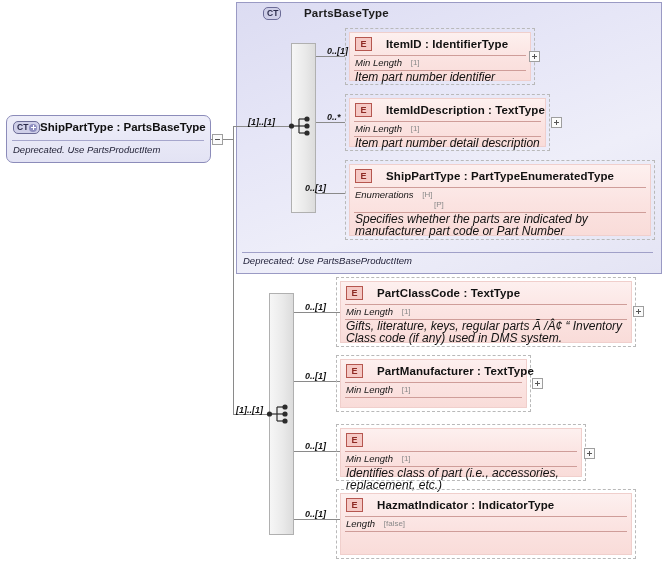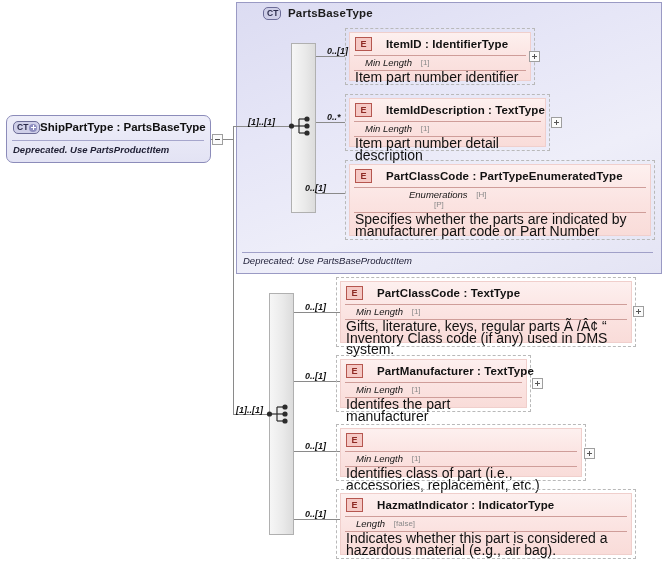--- a/index.html
+++ b/index.html
@@ -153,21 +153,21 @@
     white-space: nowrap;
     letter-spacing: .1px;
   }
   .el-rule {
     position: absolute;
     left: 4px; right: 4px;
     border-top: 1px solid #cf9d99;
   }
   .facet-row {
     position: absolute;
-    left: 15px;
+    left: 5px;
     font-size: 9.5px;
     font-style: italic;
     color: #161616;
     white-space: nowrap;
     text-align: center;
   }
   .facet-val {
     font-style: normal;
     font-size: 8px;
     color: #8a8a8a;
@@ -177,21 +177,22 @@
   .facet-val2 {
     position: absolute;
     font-style: normal;
     font-size: 8px;
     color: #8a8a8a;
     white-space: nowrap;
   }
   .el-desc {
     position: absolute;
     left: 5px; right: 4px;
-    font-size: 14px;
+    font-size: 12px;
+    font-style: italic;
     color: #111;
     line-height: 11.5px;
   }
 
   
   .pm-box {
     position: absolute;
     width: 11px; height: 11px;
     border: 1px solid #9e9e9e;
     background: #fbfbfb;
@@ -243,34 +244,34 @@
 <body>
 
 <div id="canvas">
 
   <div class="ct-box" style="left:236px; top:2px; width:426px; height:272px;">
   </div>
 
   <div class="ct-badge" style="left:263px; top:7px;">
     <span class="ct-txt">CT</span>
   </div>
-  <div class="ct-title" style="left:288px; top:7px;">PartsBaseType</div>
+  <div class="ct-title" style="left:304px; top:7px;">PartsBaseType</div>
 
   <div class="ct-footer-rule" style="left:242px; top:252px; width:411px;"></div>
   <div class="ct-footer" style="left:243px; top:255px;">Deprecated: Use PartsBaseProductItem</div>
 
   <div class="root-box" style="left:6px; top:115px; width:205px; height:48px;">
   </div>
   <div class="ct-badge" style="left:13px; top:121px;">
     <span class="ct-txt">CT</span>
     <span class="ct-plus"></span>
   </div>
   <div class="root-head" style="left:40px; top:121px;">ShipPartType : PartsBaseType</div>
   <div class="root-rule" style="left:12px; top:140px; width:192px;"></div>
-  <div class="root-desc" style="left:13px; top:144px;font-weight:bold;">Deprecated. Use PartsProductItem</div>
+  <div class="root-desc" style="left:13px; top:144px;">Deprecated. Use PartsProductItem</div>
 
   <div class="pm-box" style="left:212px; top:134px;"></div>
 
   <div class="ln-h" style="left:211px; top:139px; width:2px;"></div>
 
   <div class="ln-h" style="left:223px; top:139px; width:10px;"></div>
   <div class="ln-v" style="left:233px; top:126px; height:288px;"></div>
 
   <div class="ln-h" style="left:233px; top:126px; width:58px;"></div>
 
@@ -329,24 +330,24 @@
       <div class="el-rule" style="top:37px;"></div>
       <div class="el-desc" style="top:39px;">Item part number detail description</div>
     </div>
   </div>
   <div class="pm-box plus" style="left:551px; top:117px;"></div>
 
   <div class="el-box" style="left:345px; top:160px; width:310px; height:80px;">
     <div class="el-inner">
       <div class="el-head">
         <span class="e-badge">E</span>
-        <span class="el-name">PartClassCode : PartTypeEnumeratedType</span>
-      </div>
-      <div class="el-rule" style="top:22px;"></div>
-      <div class="facet-row" style="top:24px;margin-left:44px;">
+        <span class="el-name">ShipPartType : PartTypeEnumeratedType</span>
+      </div>
+      <div class="el-rule" style="top:22px;"></div>
+      <div class="facet-row" style="top:24px;">
         <span>Enumerations</span>
         <span class="facet-val">[H]</span>
       </div>
       <div class="facet-val2" style="left:84px; top:35px;">[P]</div>
       <div class="el-rule" style="top:47px;"></div>
       <div class="el-desc" style="top:49px;">Specifies whether the parts are indicated by manufacturer part code or Part Number</div>
     </div>
   </div>
 
   <div class="seq-bar" style="left:269px; top:293px; width:25px; height:242px;"></div>
@@ -395,21 +396,20 @@
       <div class="el-head">
         <span class="e-badge">E</span>
         <span class="el-name">PartManufacturer : TextType</span>
       </div>
       <div class="el-rule" style="top:22px;"></div>
       <div class="facet-row" style="top:24px;">
         <span>Min Length</span>
         <span class="facet-val">[1]</span>
       </div>
       <div class="el-rule" style="top:37px;"></div>
-      <div class="el-desc" style="top:39px;">Identifes the part manufacturer</div>
     </div>
   </div>
   <div class="pm-box plus" style="left:532px; top:378px;"></div>
 
   <div class="el-box" style="left:336px; top:424px; width:250px; height:57px;">
     <div class="el-inner">
       <div class="el-head">
         <span class="e-badge">E</span>
       </div>
       <div class="el-rule" style="top:22px;"></div>
@@ -428,17 +428,16 @@
       <div class="el-head">
         <span class="e-badge">E</span>
         <span class="el-name">HazmatIndicator : IndicatorType</span>
       </div>
       <div class="el-rule" style="top:22px;"></div>
       <div class="facet-row" style="top:24px;">
         <span>Length</span>
         <span class="facet-val">[false]</span>
       </div>
       <div class="el-rule" style="top:37px;"></div>
-      <div class="el-desc" style="top:39px;">Indicates whether this part is considered a hazardous material (e.g., air bag).</div>
     </div>
   </div>
 
 </div>
 
 </body></html>

